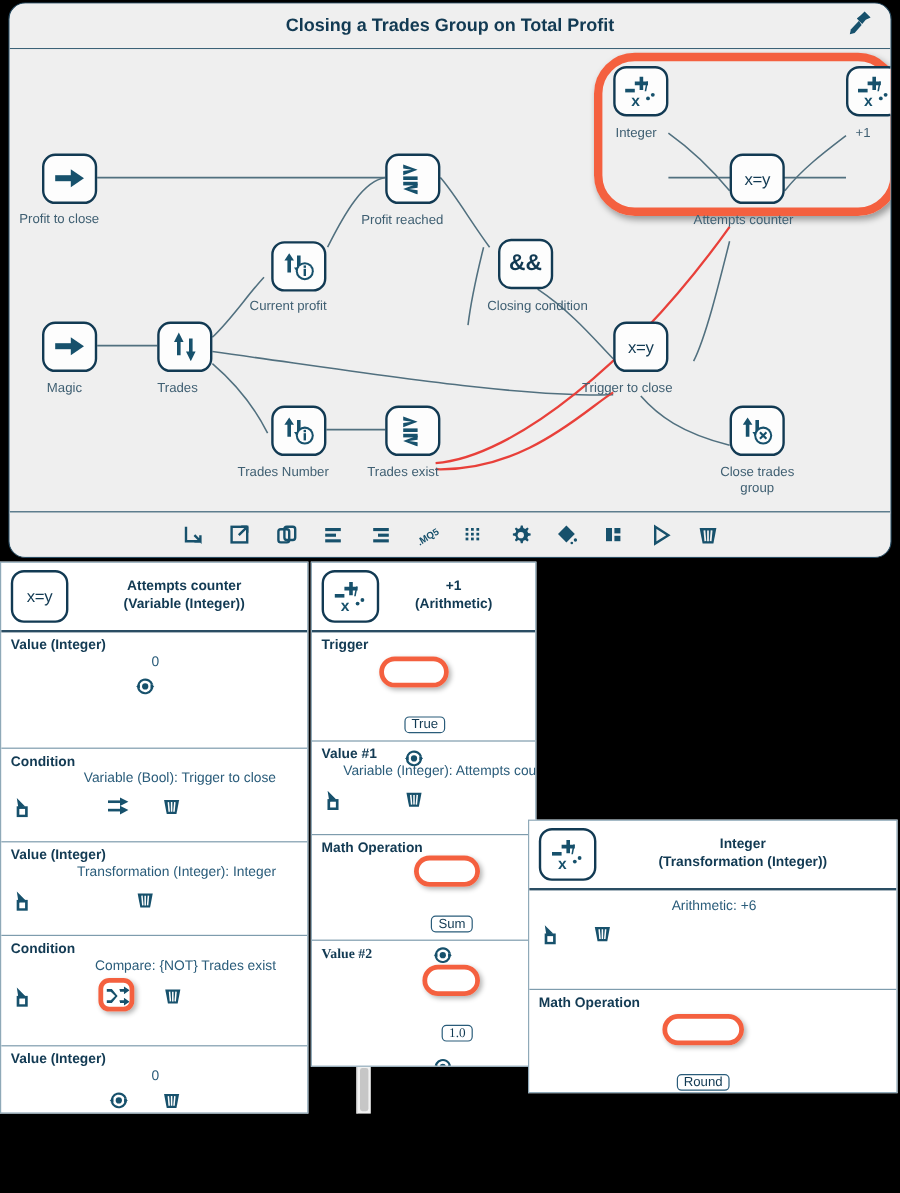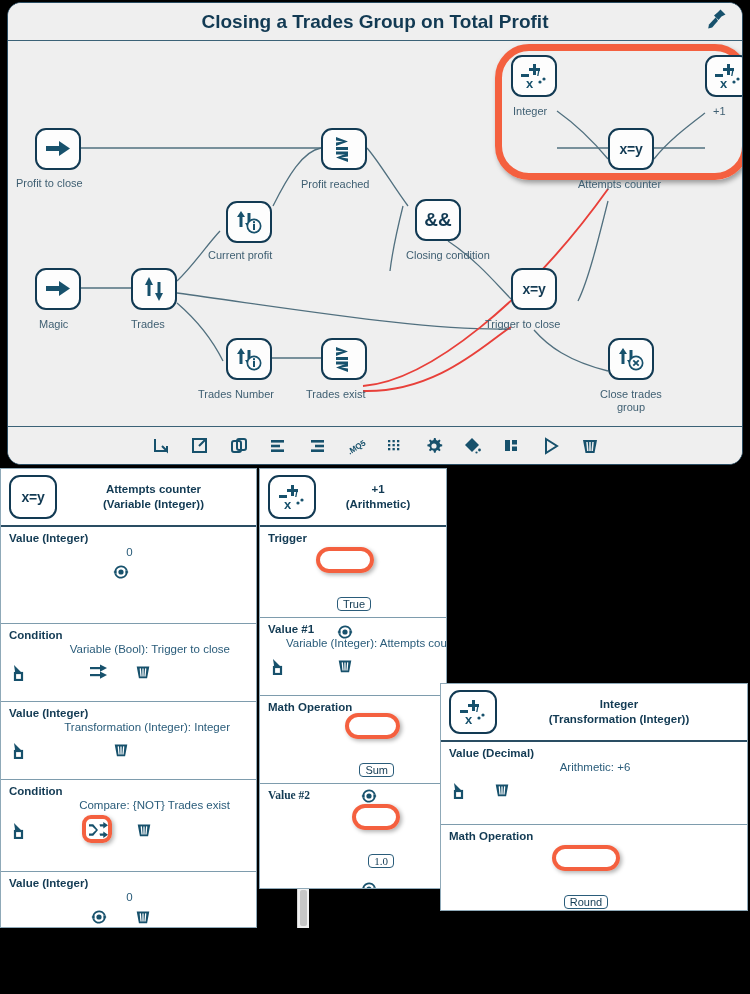--- a/index.html
+++ b/index.html
@@ -16,21 +16,21 @@
     position:absolute;left:7px;top:2px;width:736px;height:463px;
     background:#efefef;
     border:1.5px solid #2a4d63;
     border-radius:14px;
     box-sizing:border-box;
     overflow:hidden;
   }
   .diagram-title{
     position:absolute;left:0;top:0;width:100%;height:38px;
     line-height:38px;text-align:center;
-    font-weight:bold;font-size:19px;color:#123a53;
+    font-weight:bold;font-size:15px;color:#123a53;
     border-bottom:1.3px solid #3b6277;
     box-sizing:border-box;
     background:#efefef;
   }
   .pin-icon{
     position:absolute;right:14px;top:4px;width:24px;height:26px;
   }
   .canvas{
     position:absolute;left:0;top:38px;width:100%;height:387px;
     background:#efefef;
@@ -58,21 +58,21 @@
   }
   .node-label{
     position:absolute;
     text-align:center;
     font-size:11px;color:#3f5f72;
     white-space:nowrap;
     z-index:6;
     line-height:13px;
   }
   .node-label.wrap{white-space:normal;width:70px;}
-  .eq-text{font-weight:bold;font-size:14px;color:#123a53;letter-spacing:-0.3px;}
+  .eq-text{font-weight:normal;font-size:14px;color:#123a53;letter-spacing:-0.3px;}
   .amp-text{font-weight:bold;font-size:19px;color:#123a53;}
   .sel-ring{
     position:absolute;
     border:7px solid #f4603f;
     border-radius:34px;
     box-sizing:border-box;
     z-index:4;
     box-shadow:2px 3px 5px rgba(0,0,0,0.35);
   }
   
@@ -763,21 +763,20 @@
           </g>
         </svg>
     </div>
     <div class="head-title">
       <div>Integer</div>
       <div>(Transformation (Integer))</div>
     </div>
   </div>
 
   <div class="row" style="height:83px;">
-    <div class="row-label">Value (Decimal)</div>
     <div class="row-value">Arithmetic: +6</div>
     <div class="row-icons" style="margin-top:6px;">
       <div class="icon-btn">
         <svg width="18" height="18" viewBox="0 0 18 18">
             <g fill="#17516c">
               <path d="M3 2 L10 9 L7 9.5 L4.5 11.5 Z"></path>
             </g>
             <rect x="4" y="10" width="7" height="7" fill="none" stroke="#17516c" stroke-width="2.2"></rect>
           </svg>
       </div>

